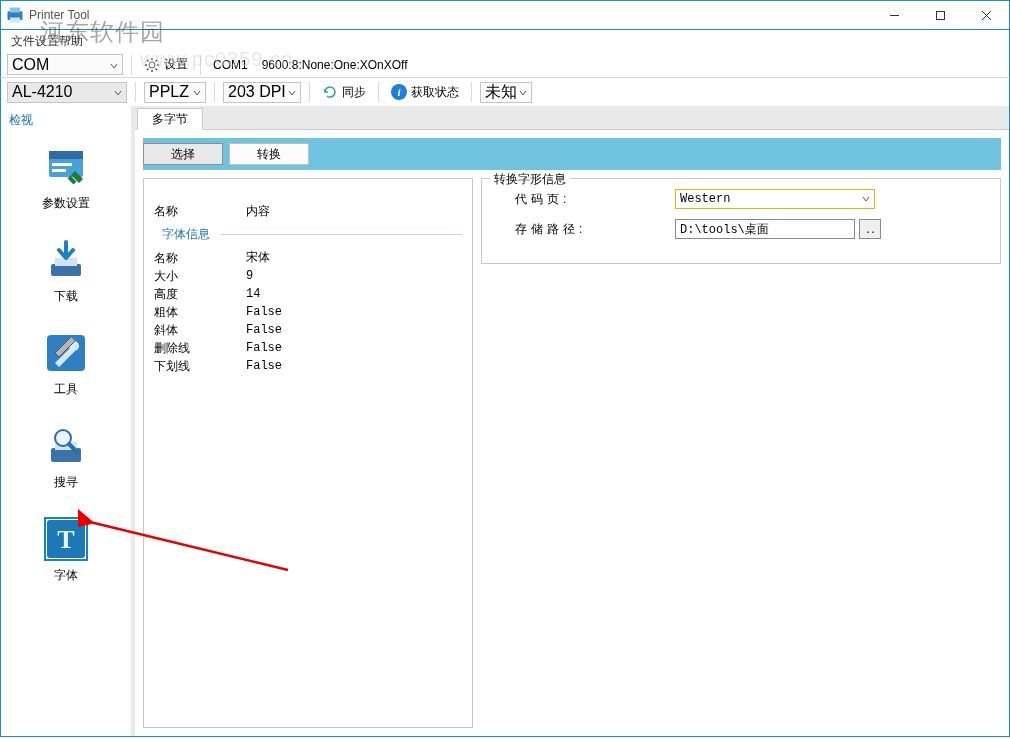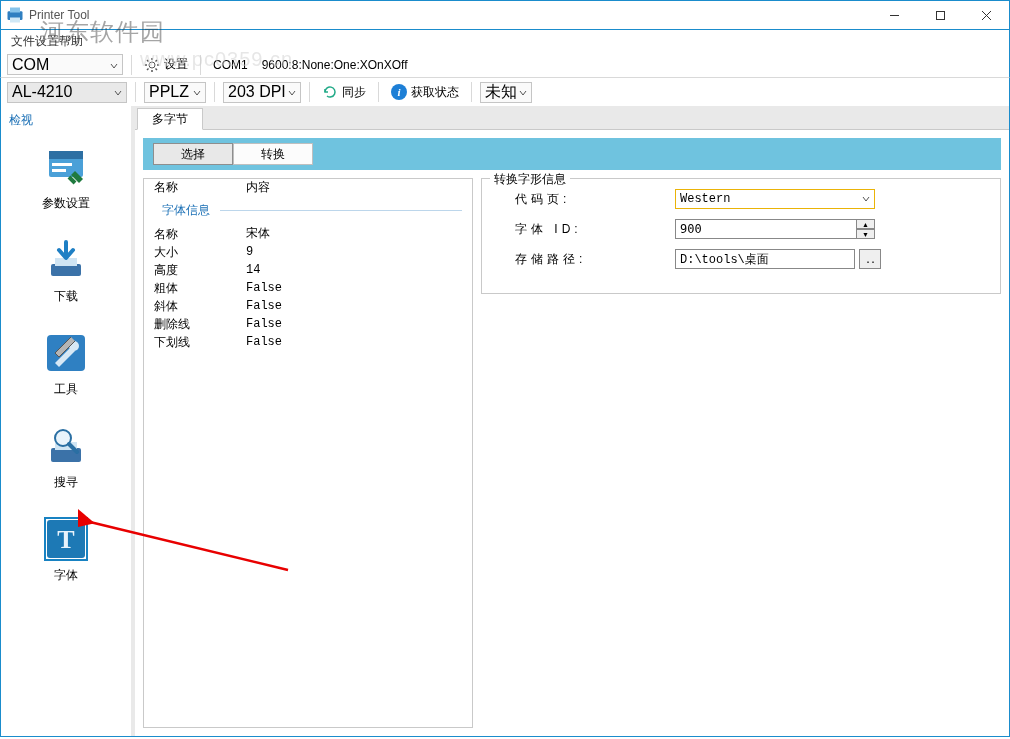--- a/index.html
+++ b/index.html
@@ -48,26 +48,26 @@
 .side-item { display:flex; flex-direction:column; align-items:center; gap:6px; width:90px; }
 .side-item .lbl { font-size:12px; }
 .side-item.sel .icon-wrap { border:2px solid #1882c2; padding:1px; }
 .icon-wrap { width:44px; height:44px; display:flex; align-items:center; justify-content:center; }
 
 
 .content { flex:1; display:flex; flex-direction:column; background:#fff; }
 .tabstrip { height:24px; background:#e9e9e9; border-bottom:1px solid #c9c9c9; display:flex; align-items:flex-end; padding-left:2px; }
 .tab { height:22px; background:#fff; border:1px solid #c9c9c9; border-bottom:1px solid #fff; padding:2px 14px; font-size:12px; position:relative; top:1px; }
 
-.action-bar { background:#6fc3df; height:32px; display:flex; align-items:center; padding-left:10px; margin:8px; }
+.action-bar { background:#6fc3df; height:32px; display:flex; align-items:center; padding-left:0; margin:8px; gap:6px; }
 .action-btn { width:80px; height:22px; border:1px solid #bfbfbf; background:#fcfcfc; display:flex; align-items:center; justify-content:center; font-size:12px; }
 .action-btn.sel { background:#e8e8e8; border-color:#8e8e8e; }
 
 .panels { flex:1; display:flex; gap:8px; padding:0 8px 8px 8px; }
-.panel-left { width:330px; border:1px solid #c9c9c9; padding:0 10px; }
+.panel-left { width:330px; border:1px solid #c9c9c9; padding:24px 10px; }
 .panel-right { flex:1; }
 .fieldset { border:1px solid #c9c9c9; padding:10px 12px 14px 12px; position:relative; }
 .fieldset .legend { position:absolute; top:-8px; left:8px; background:#fff; padding:0 4px; font-size:12px; }
 
 .kv-header { display:flex; font-size:12px; margin-bottom:6px; }
 .kv-header .k { width:92px; }
 .sec-title { color:#1a6fb5; margin:4px 0 6px 8px; position:relative; }
 .sec-line { position:absolute; left:58px; right:0; top:8px; height:1px; background:#bcd6eb; }
 .kv { display:flex; font-size:12px; font-family: "SimSun","NSimSun",monospace; line-height:18px; }
 .kv .k { width:92px; }
@@ -326,34 +326,20 @@
             <div class="ctrl">
               <div class="select-box" style="display:flex;align-items:center;">
                 <span style="flex:1;">Western</span>
                 <svg width="8" height="8" viewBox="0 0 8 8">
                     <path d="M1 2 L4 6 L7 2" fill="none" stroke="#555"></path>
                   </svg>
               </div>
             </div>
           </div>
 
-          <div class="form-row">
-            <span class="lbl">字体 ID:</span>
-            <div class="ctrl">
-              <div class="spin">
-                <div class="num">
-                    <span>900</span>
-                  </div>
-                <div class="btns">
-                  <div>▲</div>
-                  <div>▼</div>
-                </div>
-              </div>
-            </div>
-          </div>
 
           <div class="form-row">
             <span class="lbl">存储路径:</span>
             <div class="ctrl" style="display:flex;">
               <div class="text-input" style="width:180px;">
                 <span>D:\tools\桌面</span>
               </div>
               <div class="browse-btn">..</div>
             </div>
           </div>

